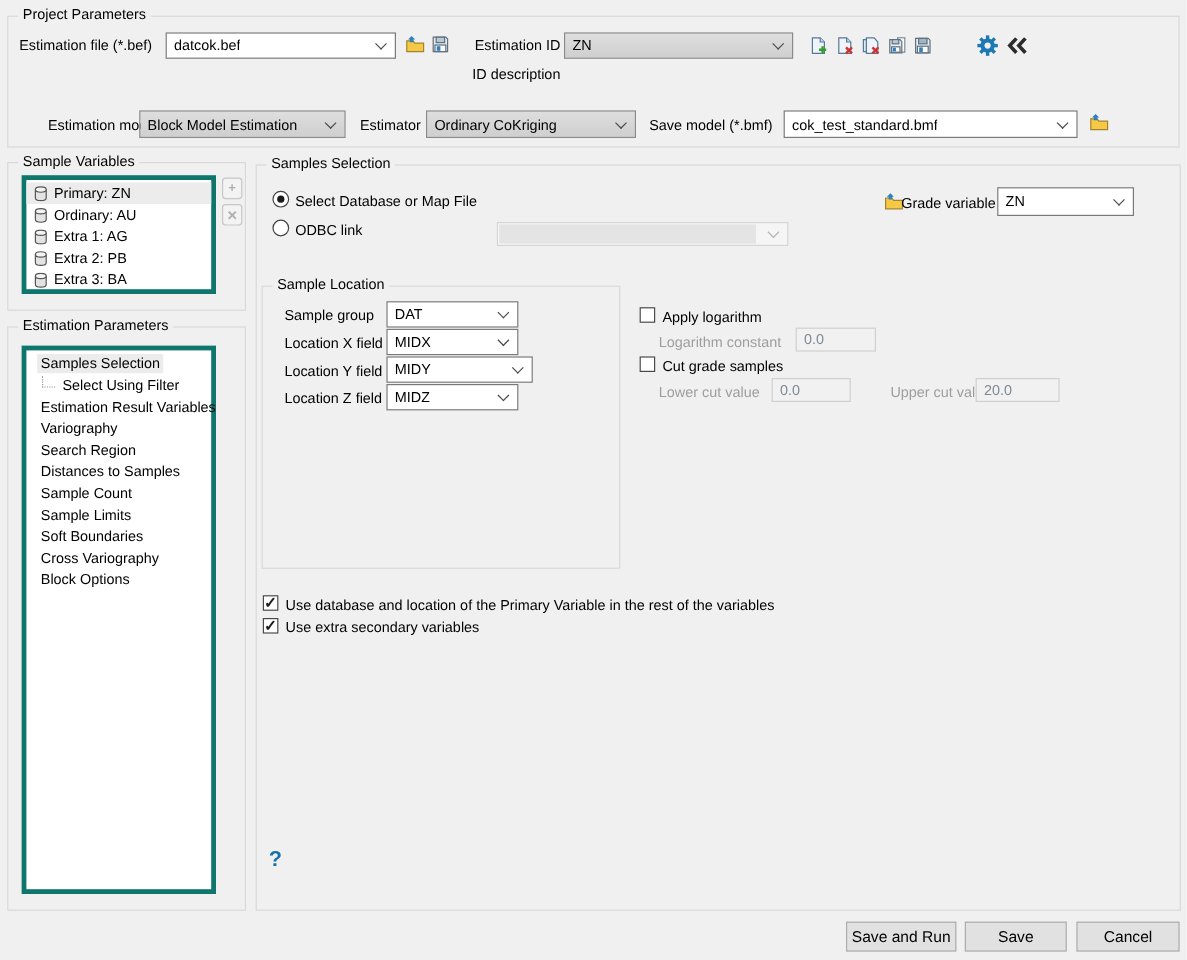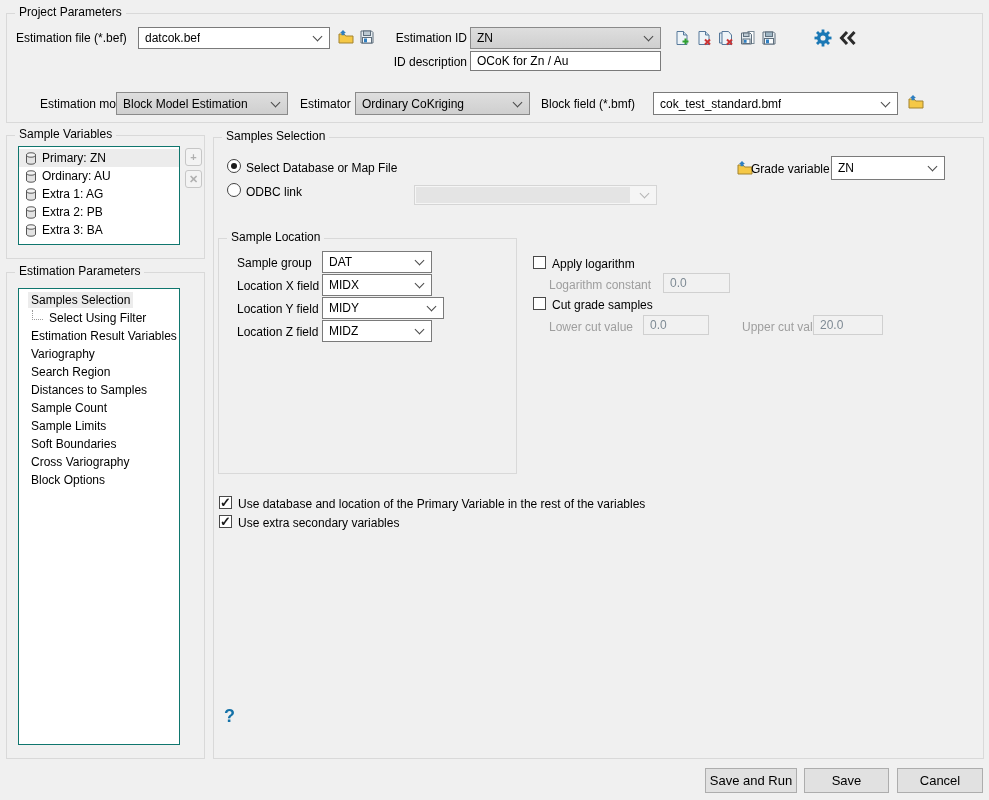--- a/index.html
+++ b/index.html
@@ -16,21 +16,21 @@
   .combo{position:absolute; background:#fff; border:1px solid #7a7a7a; box-sizing:border-box; display:flex; align-items:center; padding:0 20px 0 6px; overflow:hidden;}
   .combo .cv{white-space:nowrap; overflow:hidden;}
   .combo.gray{background:linear-gradient(#dedede,#cfcfcf); border-color:#8a8a8a;}
   .chev{position:absolute; right:8px; top:50%; width:6px; height:6px; margin-top:-5px;
         border-right:1px solid #4a4a4a; border-bottom:1px solid #4a4a4a; transform:rotate(45deg);}
   .chev.lite{border-color:#b5b5b5;}
   .field{position:absolute; background:#fff; border:1px solid #7a7a7a; box-sizing:border-box; display:flex; align-items:center; padding:0 6px; overflow:hidden;}
   .field.disabled{background:#f1f1f1; border-color:#d0d0d0; color:#7e8a94;}
   .combo.disabled{background:#f5f5f5; border-color:#d5d5d5;}
   .combo.disabled .inner{position:absolute; left:1px; top:1px; bottom:1px; right:26px; background:#e4e4e4;}
-  .listbox{position:absolute; background:#fff; border:1px solid #0f766e; box-sizing:border-box; padding-top:2px;}
+  .listbox{position:absolute; background:#fff; border:4px solid #0f766e; box-sizing:border-box; padding-top:2px;}
   .list-item{height:18px; display:flex; align-items:center; gap:5px; padding-left:6px; white-space:nowrap;}
   .list-item.selected{background:#ececec;}
   .tree-item{height:18px; display:flex; align-items:center; padding-left:9px; white-space:nowrap;}
   .tree-item.child{padding-left:13px;}
   .tree-item .hl{padding:1px 3px;}
   .tree-item.selected .hl{background:#ececec;}
   .tree-dots{display:inline-block; width:10px; height:9px; margin:-6px 3px 0 0;
              border-left:1px dotted #9a9a9a; border-bottom:1px dotted #9a9a9a;}
   .checkbox{position:absolute; width:13px; height:13px; background:#fff; border:1px solid #494949; box-sizing:border-box;}
   .checkbox.checked::after{content:"\2713"; position:absolute; left:0px; top:-2px; font-size:13px; font-weight:bold; color:#1a1a1a;}
@@ -73,23 +73,20 @@
     </svg>
   </div>
 
   <div class="label right" style="left:380px; top:31px; width:87px;">Estimation ID</div>
   <div class="combo gray" style="left:470px; top:27px; width:191px; height:22px;">
     <span class="cv">ZN</span>
     <span class="chev"></span>
   </div>
 
   <div class="label right" style="left:380px; top:55px; width:87px;">ID description</div>
-  <div class="field" style="left:470px; top:51px; width:191px; height:20px;">
-    <span class="cv">OCoK for Zn / Au</span>
-  </div>
 
   <div class="icon-btn" style="left:673px; top:29px; width:17px; height:17px;">
     <svg width="16" height="16" viewBox="0 0 16 16">
       <path d="M3 1.5 H9.5 L13 5 V14.5 H3 Z" fill="#eef4f8" stroke="#56789a"></path>
       <path d="M9.5 1.5 V5 H13" fill="#c9dbe9" stroke="#56789a"></path>
       <path d="M11.5 8.5 V14.5 M8.5 11.5 H14.5" stroke="#2fa12f" stroke-width="2" fill="none"></path>
     </svg>
   </div>
   <div class="icon-btn" style="left:695px; top:29px; width:17px; height:17px;">
     <svg width="16" height="16" viewBox="0 0 16 16">
@@ -144,21 +141,21 @@
   <div class="label" style="left:16px; top:97px;margin-left:24px;">Estimation mode</div>
   <div class="combo gray" style="left:116px; top:92px; width:172px; height:23px;">
     <span class="cv">Block Model Estimation</span>
     <span class="chev"></span>
   </div>
   <div class="label" style="left:300px; top:97px;">Estimator</div>
   <div class="combo gray" style="left:355px; top:92px; width:175px; height:23px;">
     <span class="cv">Ordinary CoKriging</span>
     <span class="chev"></span>
   </div>
-  <div class="label" style="left:541px; top:97px;">Block field (*.bmf)</div>
+  <div class="label" style="left:541px; top:97px;">Save model (*.bmf)</div>
   <div class="combo" style="left:653px; top:92px; width:245px; height:23px;">
     <span class="cv">cok_test_standard.bmf</span>
     <span class="chev"></span>
   </div>
   <div class="icon-btn" style="left:907px; top:93px; width:18px; height:18px;">
     <svg width="18" height="16" viewBox="0 0 18 16">
       <path d="M2 14 L2 5 L7.2 5 L8.7 7 L16 7 L16 14 Z" fill="#f5c846" stroke="#a3832f"></path>
       <path d="M6 1 L9 4 L7.5 4 L7.5 6.2 L4.5 6.2 L4.5 4 L3 4 Z" fill="#2f7fc1"></path>
     </svg>
   </div>

